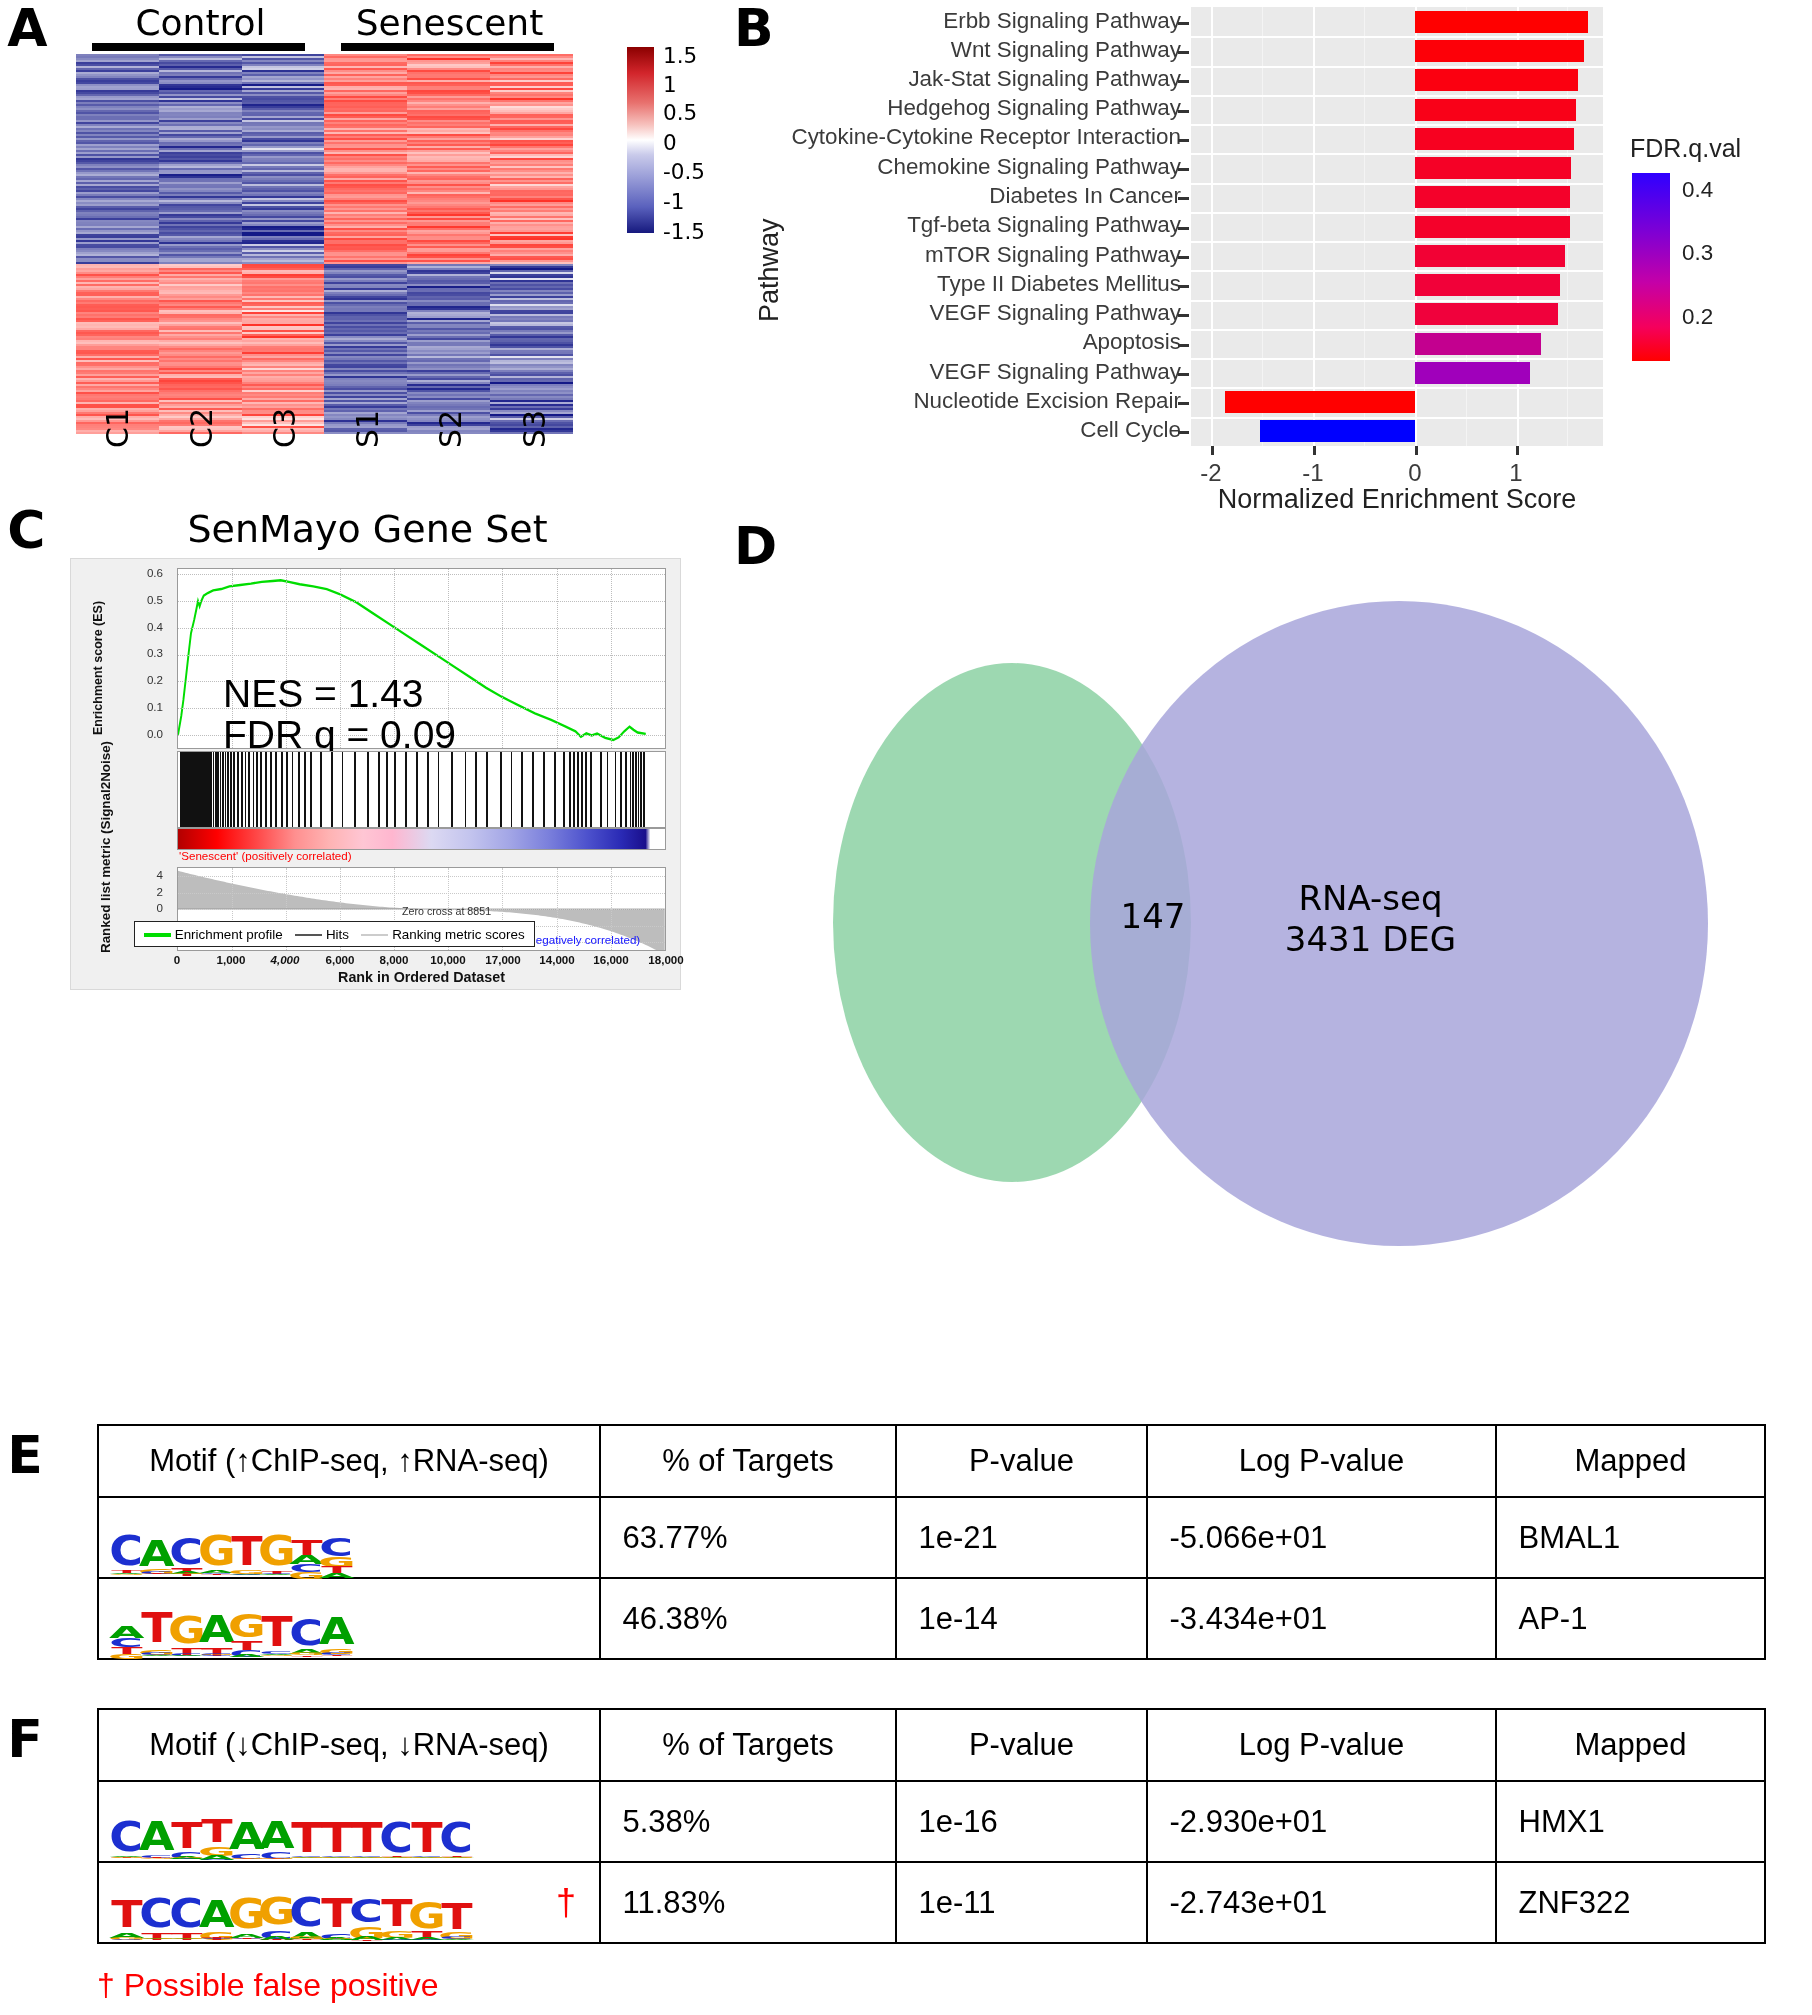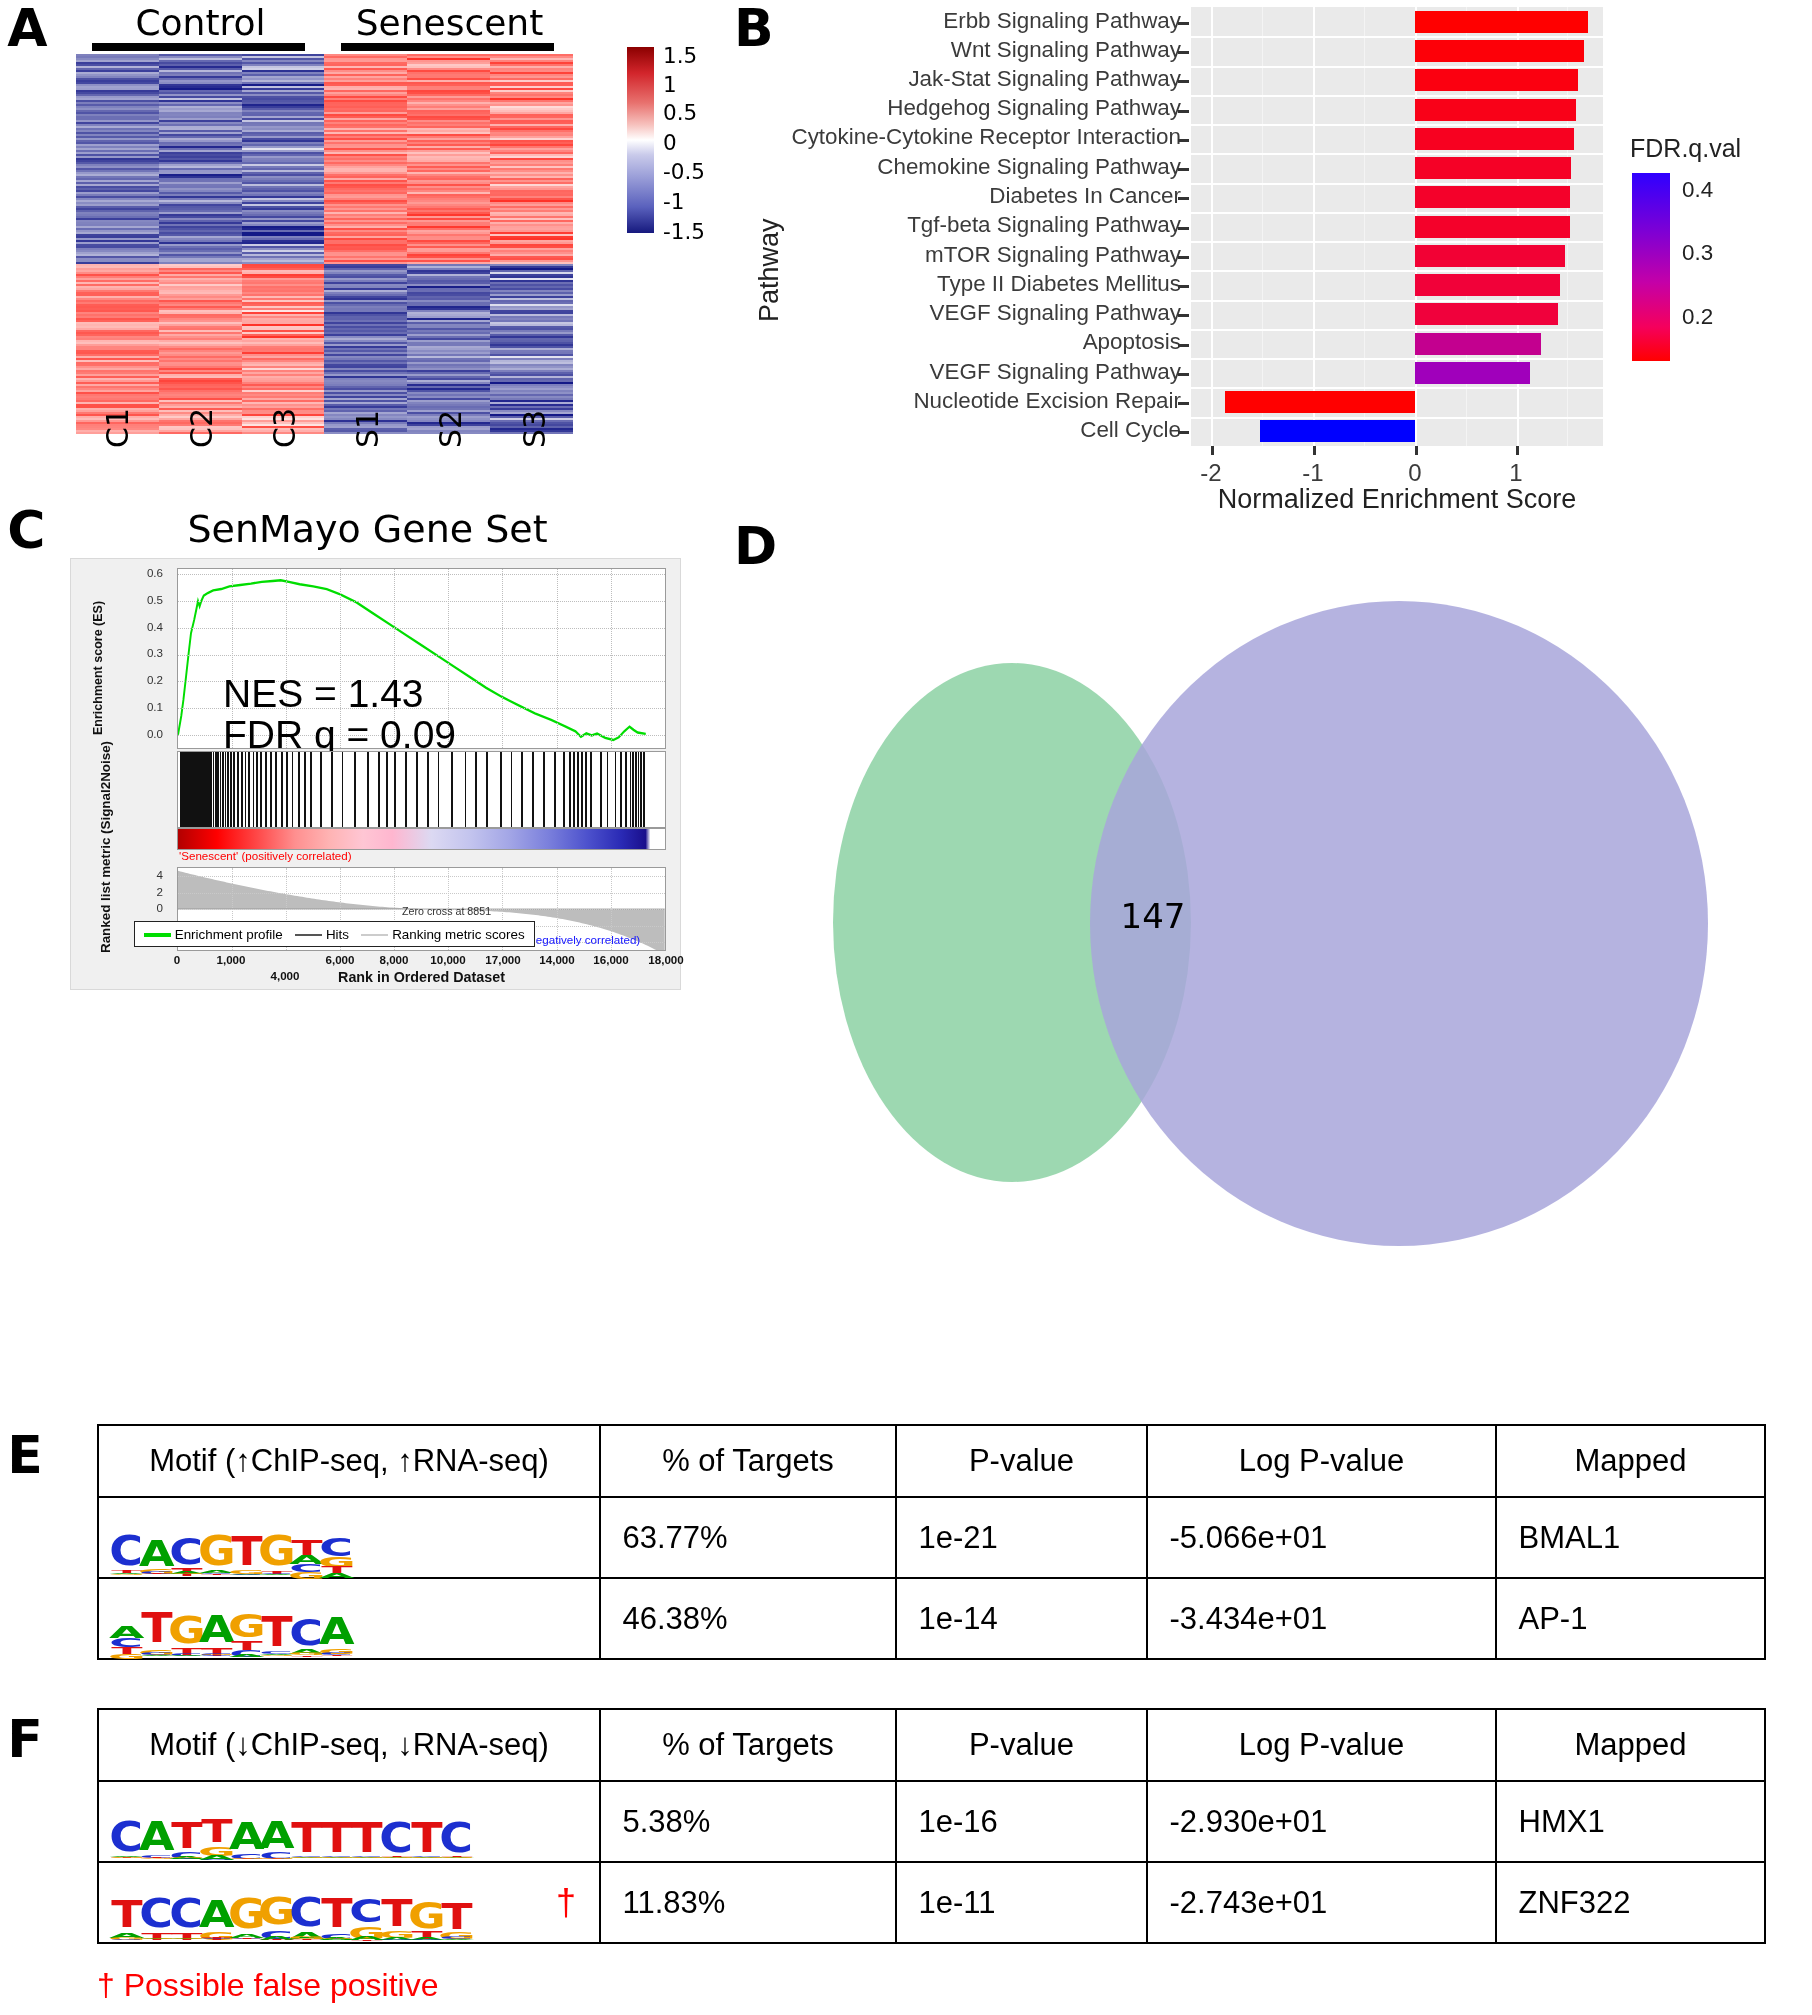--- a/index.html
+++ b/index.html
@@ -1582,21 +1582,21 @@
         <div class="rk-ytick" style="left: 56px; top: 342px;">0</div>
         <div class="rk-ytick" style="left: 56px; top: 359px;">-2</div>
         <div class="rk-ytick" style="left: 56px; top: 375px;">-4</div>
       </div>
     <div id="zeroCross" style="left:331px;top:346px;">Zero cross at 8851</div>
     <div id="prolifLabel" style="left:385px;top:374px;">'Proliferating' (negatively correlated)</div>
 
     <div id="rkXTicks">
         <div class="rk-xtick" style="left: 79px; top: 394px; width: 54px;">0</div>
         <div class="rk-xtick" style="left: 133px; top: 394px; width: 54px;">1,000</div>
-        <div class="rk-xtick" style="left: 187px; top: 410px; width: 54px;">4,000</div>
+        <div class="rk-xtick" style="left: 187px; top: 394px; width: 54px; font-style: italic;">4,000</div>
         <div class="rk-xtick" style="left: 242px; top: 394px; width: 54px;">6,000</div>
         <div class="rk-xtick" style="left: 296px; top: 394px; width: 54px;">8,000</div>
         <div class="rk-xtick" style="left: 350px; top: 394px; width: 54px;">10,000</div>
         <div class="rk-xtick" style="left: 405px; top: 394px; width: 54px;">17,000</div>
         <div class="rk-xtick" style="left: 459px; top: 394px; width: 54px;">14,000</div>
         <div class="rk-xtick" style="left: 513px; top: 394px; width: 54px;">16,000</div>
         <div class="rk-xtick" style="left: 568px; top: 394px; width: 54px;">18,000</div>
       </div>
     <div id="cXlabel" style="left:106px;width:489px;top:410px;">Rank in Ordered Dataset</div>
   </div>
@@ -1611,20 +1611,24 @@
   </div>
 </div>
 
 <div id="panelD">
   <div class="panel-letter" style="left:0px;top:18px;">D</div>
 
   <div class="venn-circle" id="vennLeft" style="left:99px;top:161px;width:358px;height:519px;background:#8fd3a6;opacity:.88;"></div>
   <div class="venn-circle" id="vennRight" style="left:356px;top:99px;width:618px;height:645px;background:#a8a6da;opacity:.85;"></div>
 
   <div class="venn-text" style="left:361px;top:394px;width:116px;">147</div>
+  <div class="venn-text" style="left:502px;top:376px;width:269px;">
+    <span>RNA-seq</span><br>
+    <span>3431 DEG</span>
+  </div>
 </div>
 
 <div class="panel-letter" style="left:7.2px;top:1429px;">E</div>
 <table class="motif-table" id="tableE" style="left:97px;top:1424px;width:1666px;">
   <colgroup>
       <col style="width:502px">
       <col style="width:296px">
       <col style="width:251px">
       <col style="width:349px">
       <col style="width:269px">

